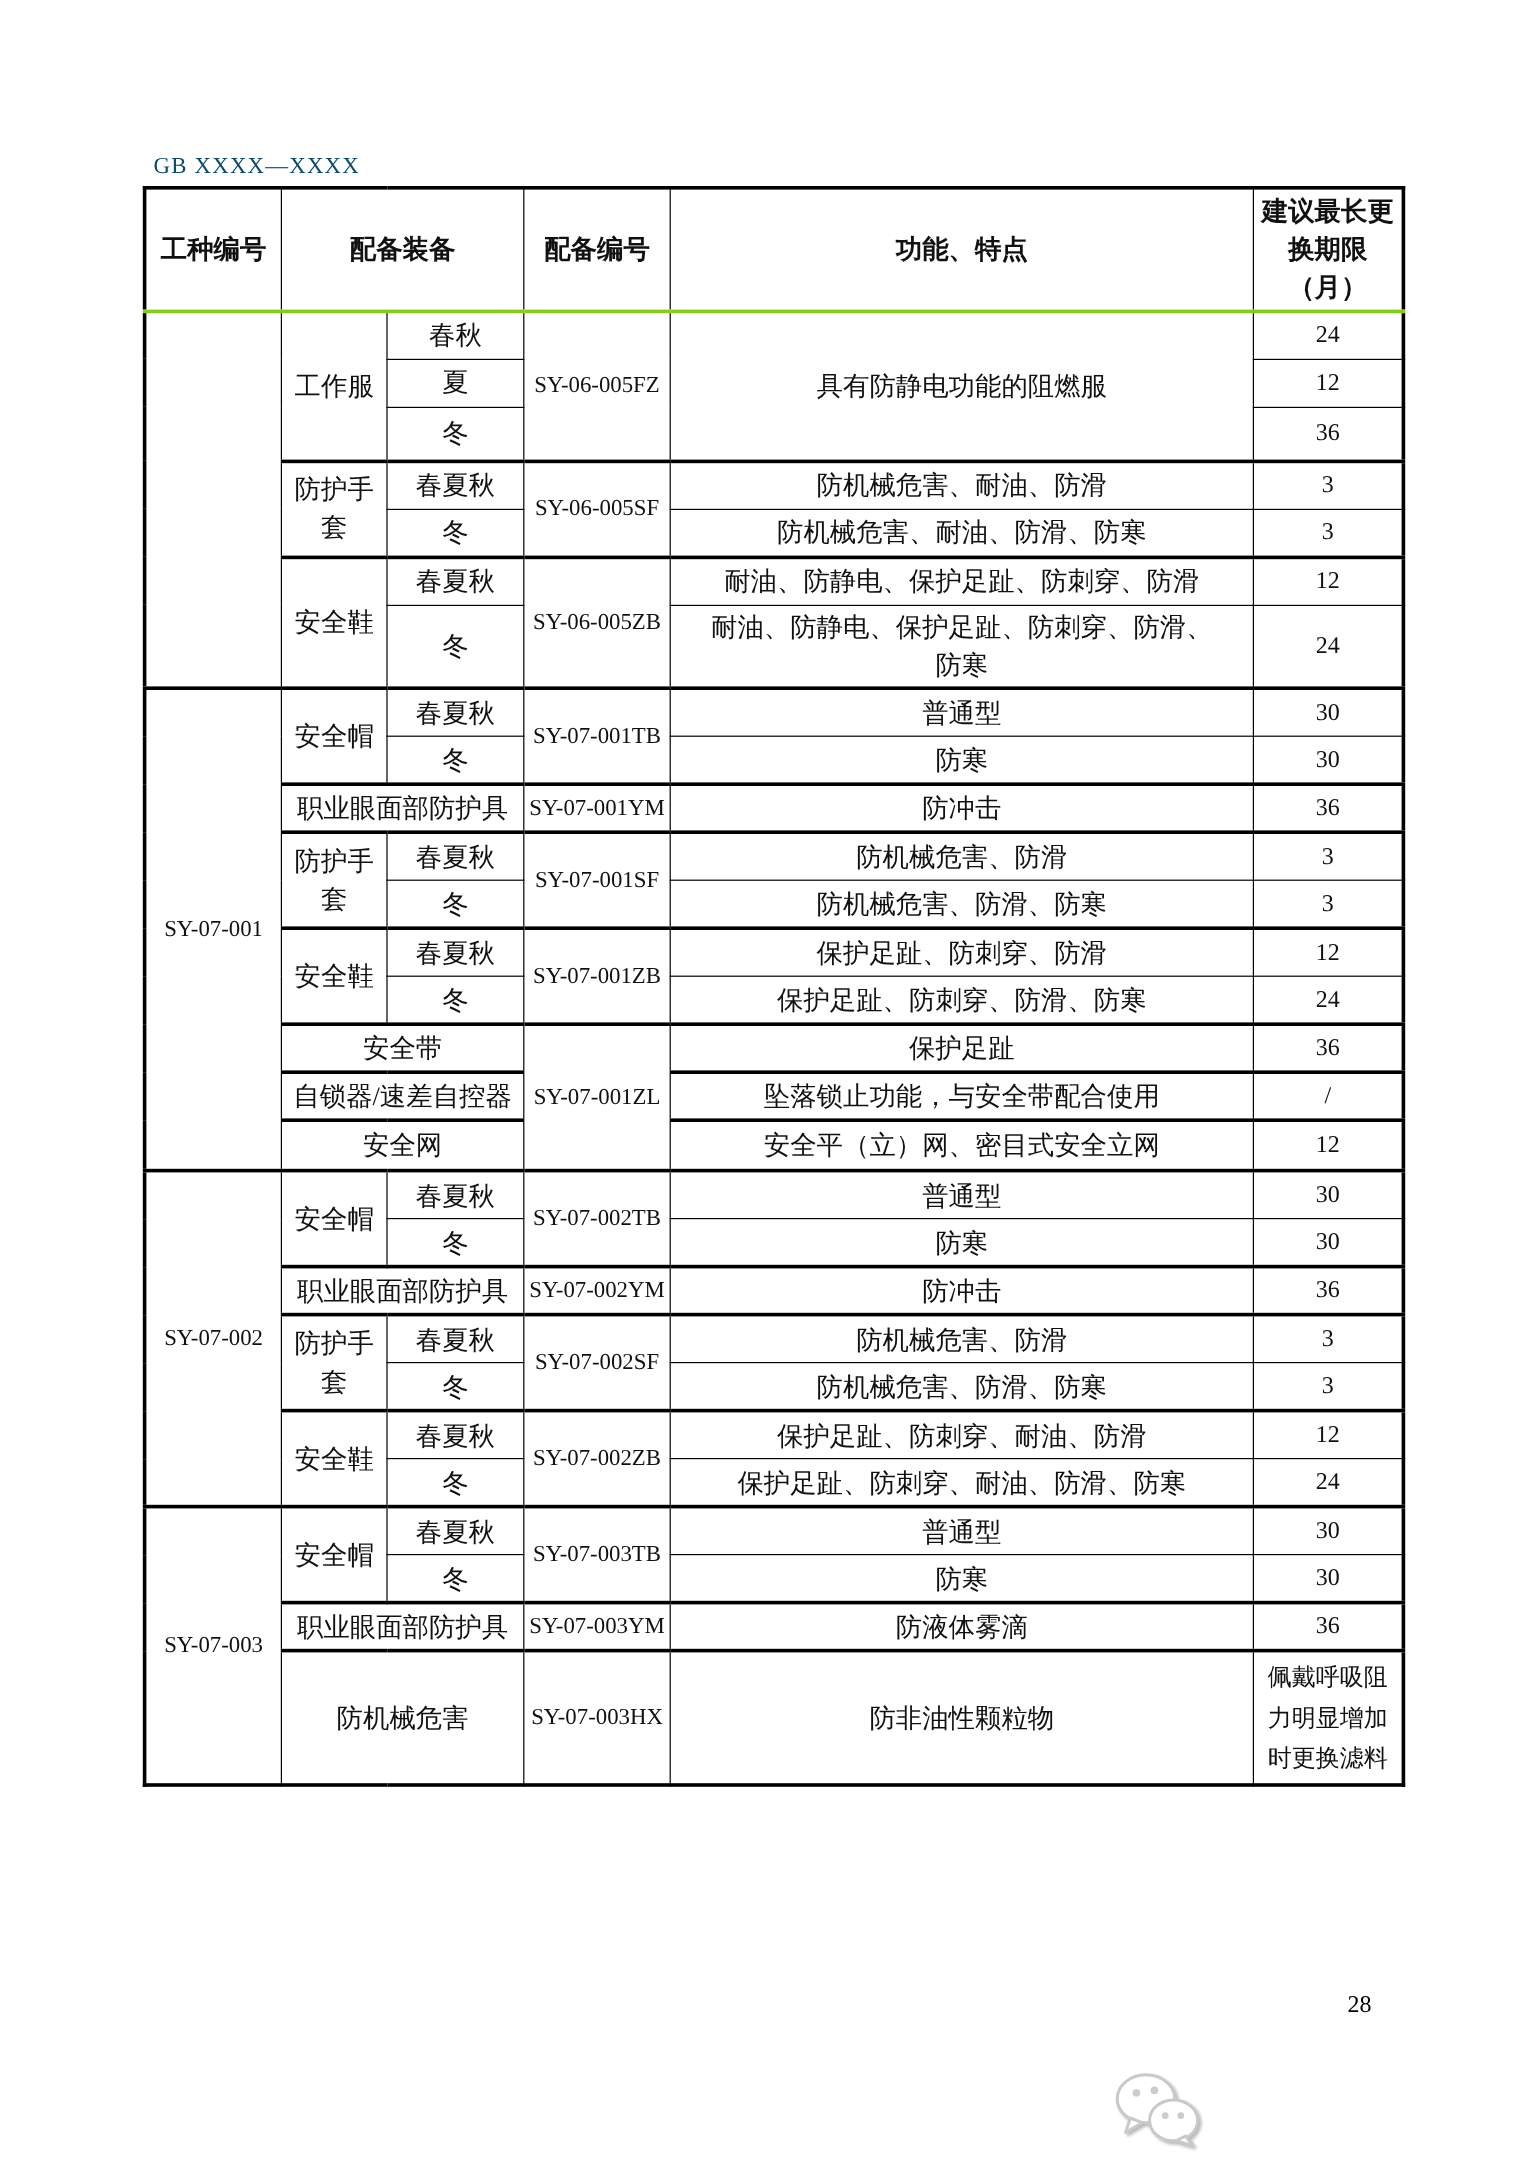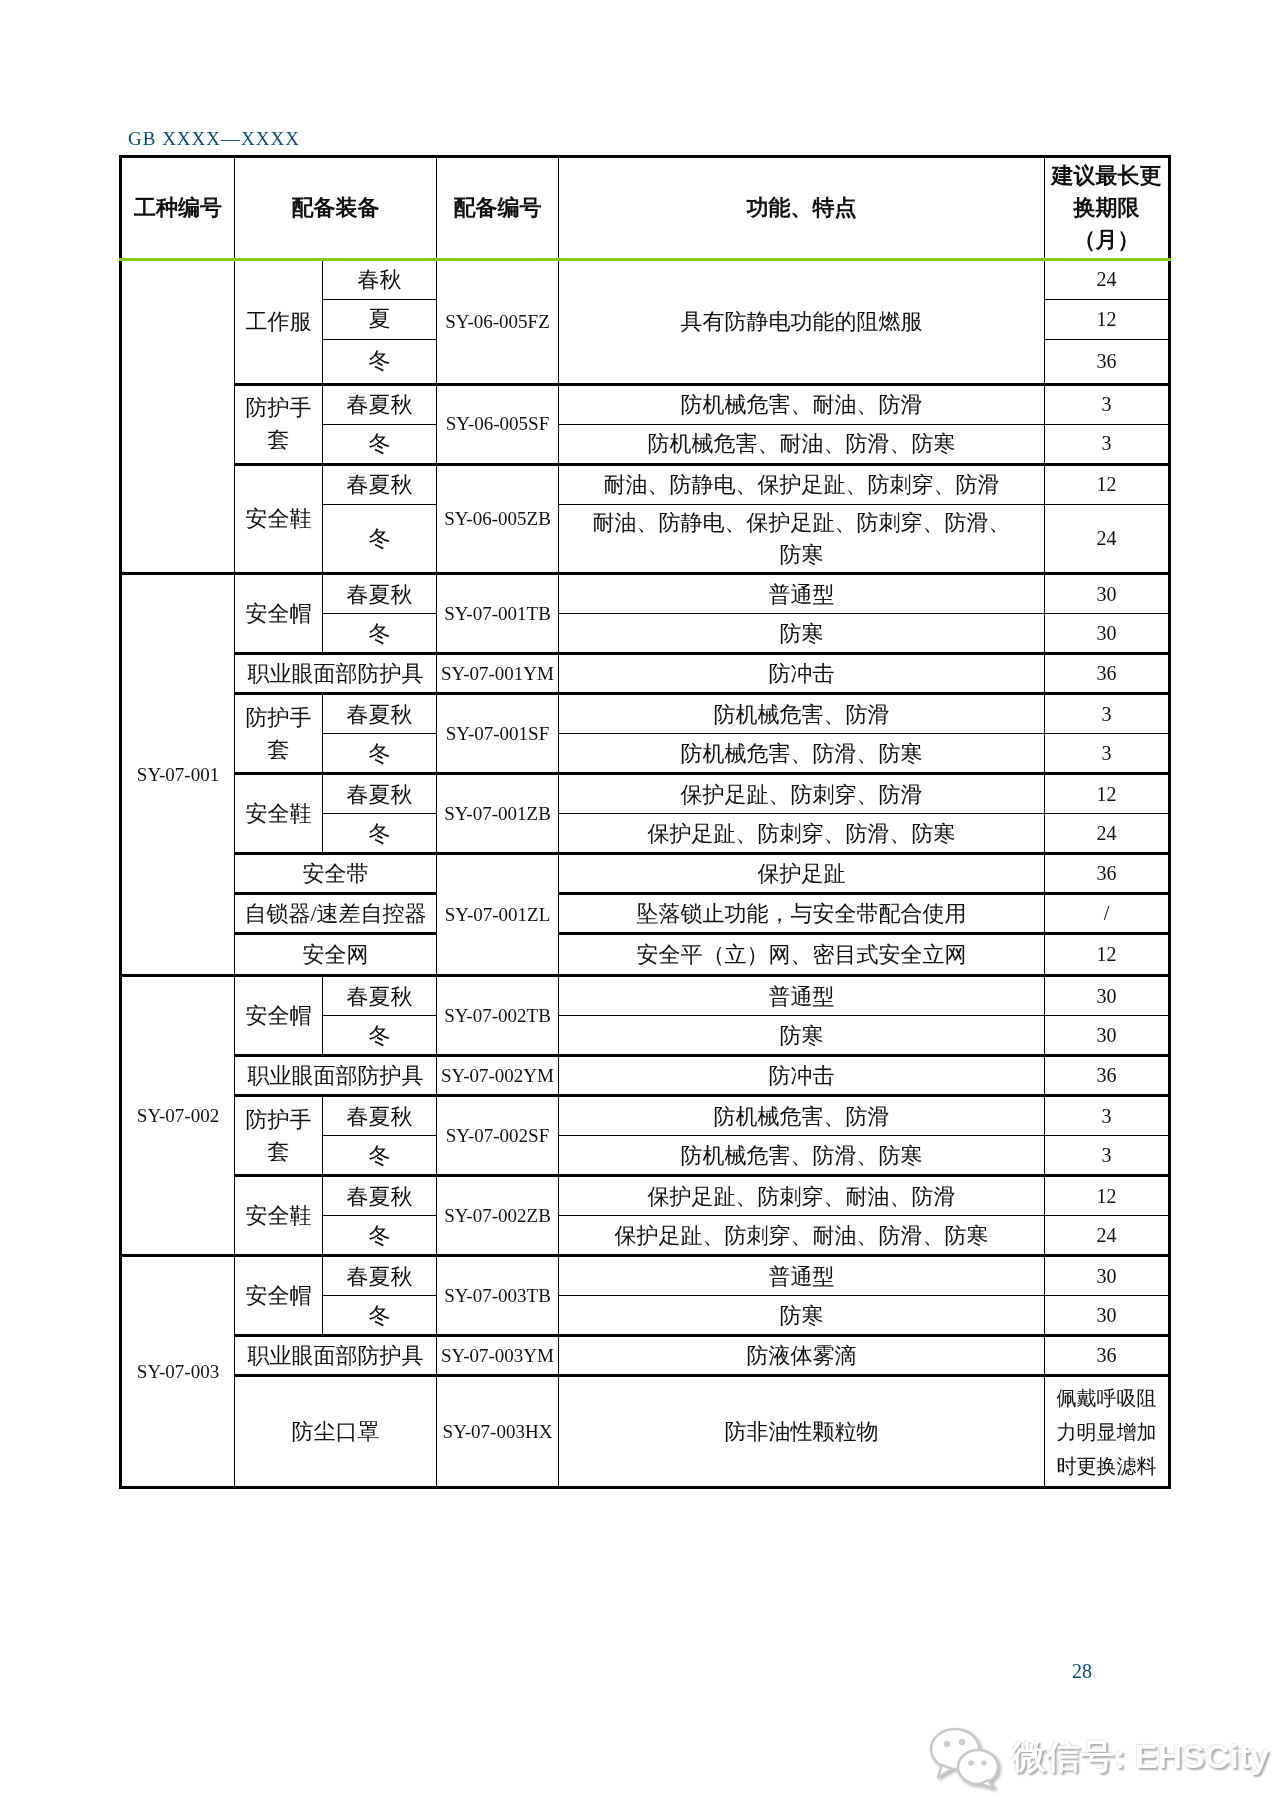--- a/index.html
+++ b/index.html
@@ -27,22 +27,22 @@
     font-weight:bold;height:58px;border-bottom:3px solid #84cc16;
     padding:2px 4px;
   }
   table.ppe tr{height:40px;}
   table.ppe tr.ht td{border-top:3px solid #000;}
   table.ppe td.left{text-align:center;padding:2px 24px;}
   table.ppe td.code{font-size:19px;padding:2px 2px;letter-spacing:0;}
   table.ppe td.num{font-size:20px;}
   table.ppe td.small{font-size:20px;padding:2px 5px;text-align:center;line-height:1.7;}
   .page-number{
-    position:absolute;left:1072px;top:1660px;width:50px;text-align:left;
-    font-size:20px;color:#0c4a6e;
+    position:absolute;left:1108px;top:1660px;width:50px;text-align:center;
+    font-size:20px;color:#000000;
   }
   .watermark{
     position:absolute;left:928px;top:1722px;height:70px;
     display:flex;align-items:center;gap:10px;
     font-family:"Liberation Sans","DejaVu Sans",sans-serif;
   }
   .watermark .wm-text{
     font-size:34px;font-weight:bold;color:#fdfdfd;
     text-shadow:2px 2px 2px #ababab, -1px -1px 1px #e8e8e8;
     white-space:nowrap;
@@ -228,35 +228,34 @@
         <td class="left">防寒</td>
         <td class="num">30</td>
       </tr>
       <tr class="ht">
         <td colspan="2">职业眼面部防护具</td>
         <td class="code">SY-07-003YM</td>
         <td class="left">防液体雾滴</td>
         <td class="num">36</td>
       </tr>
       <tr class="ht" style="height: 112px;">
-        <td colspan="2">防尘口罩</td>
+        <td colspan="2">防机械危害</td>
         <td class="code">SY-07-003HX</td>
         <td class="left">防非油性颗粒物</td>
         <td class="small">佩戴呼吸阻力明显增加时更换滤料</td>
       </tr>
     </tbody>
 </table>
 
 <div class="page-number">28</div>
 
 <div class="watermark">
   <svg width="74" height="64" viewBox="0 0 74 64">
     <ellipse cx="27" cy="24" rx="24" ry="20" fill="#ffffff" stroke="#c9c9c9" stroke-width="2.5"></ellipse>
     <path d="M14 40 L10 52 L24 44 Z" fill="#ffffff" stroke="#c9c9c9" stroke-width="2.5" stroke-linejoin="round"></path>
     <circle cx="19" cy="19" r="3.2" fill="#cccccc"></circle>
     <circle cx="34" cy="17" r="3.2" fill="#cccccc"></circle>
     <ellipse cx="50" cy="42" rx="20" ry="17" fill="#ffffff" stroke="#c9c9c9" stroke-width="2.5"></ellipse>
     <path d="M60 55 L66 63 L52 59 Z" fill="#ffffff" stroke="#c9c9c9" stroke-width="2.5" stroke-linejoin="round"></path>
     <circle cx="43" cy="38" r="2.8" fill="#cccccc"></circle>
     <circle cx="56" cy="38" r="2.8" fill="#cccccc"></circle>
   </svg>
-  <span class="wm-text">微信号: EHSCity</span>
 </div>
 
 </body></html>

